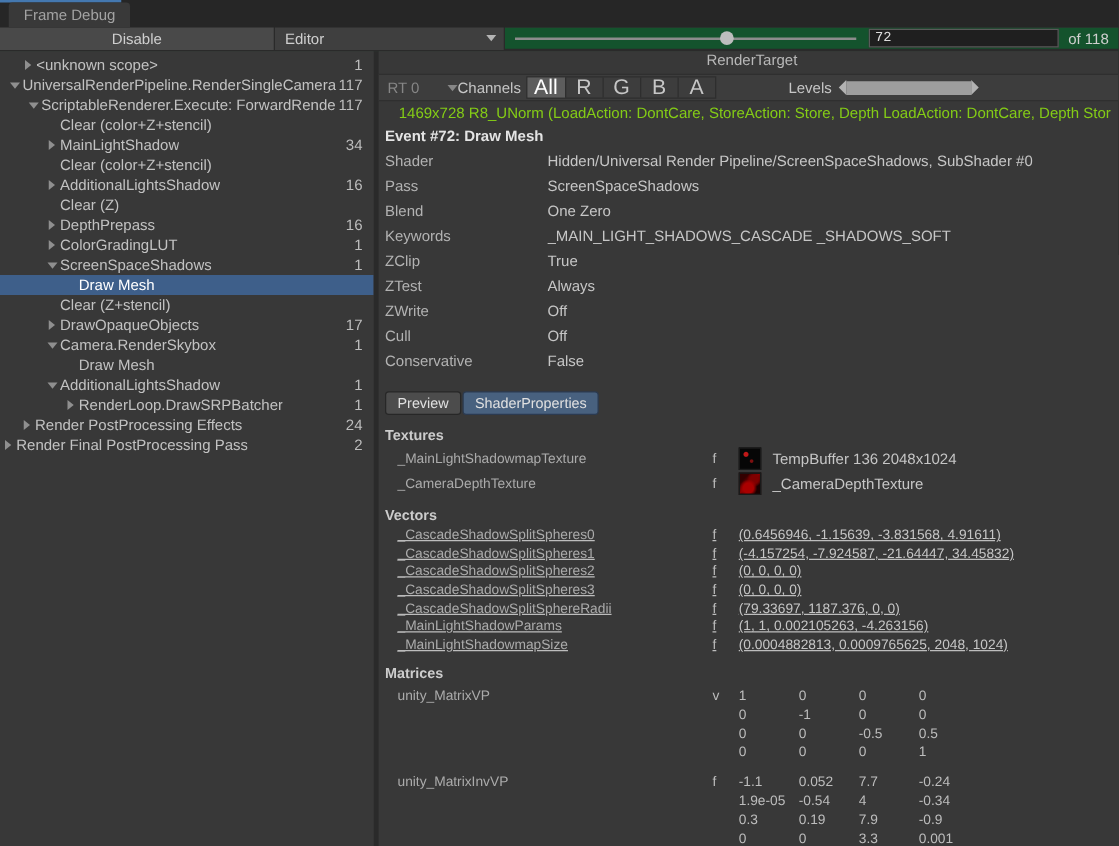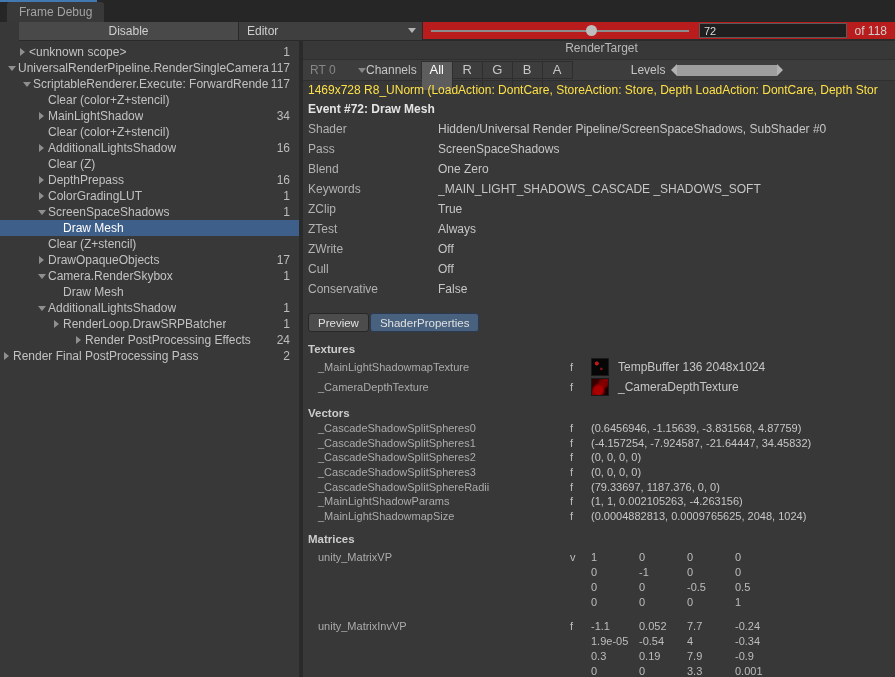--- a/index.html
+++ b/index.html
@@ -8,32 +8,32 @@
     position: relative; width: 895px; height: 677px; overflow: hidden;
     background:#383838; color:#c8c8c8;
     font-family:"Liberation Sans", sans-serif; font-size:12px;
   }
   
   .tabbar { position:relative; height:22px; background:#262626; }
   .tabbar::before { content:''; position:absolute; left:0; top:0; width:97px; height:2px; background:#4478b0; }
   .toptab { position:absolute; left:7px; top:2px; height:20px; padding:0 12px; background:#393939;
     border-radius:3px 3px 0 0; line-height:20px; color:#a3a3a3; }
   
-  .toolbar { display:flex; align-items:center; height:19px; background:#b91c1c; border-bottom:2px solid #2a2a2a;margin-left:19px; }
+  .toolbar { display:flex; align-items:center; height:19px; background:#14532d; border-bottom:2px solid #2a2a2a; }
   .disable-btn { flex:0 0 220px; height:19px; background:#494949; border:none; border-right:1px solid #2a2a2a;
     color:#cfcfcf; font-family:inherit; font-size:12px; text-align:center; }
   .dropdown { flex:0 0 184px; height:19px; display:flex; align-items:center; background:#3f3f3f;
     border-right:1px solid #2a2a2a; padding:0 6px 0 8px; color:#cfcfcf; }
   .caret { margin-left:auto; width:0; height:0; border-left:4px solid transparent; border-right:4px solid transparent;
     border-top:5px solid #b4b4b4; }
   .evt-slider { flex:1; position:relative; height:19px; margin:0 10px 0 8px; }
   .evt-slider .track { position:absolute; left:0; right:0; top:9px; height:2px; background:#8c8c8c; }
   .evt-slider .handle { position:absolute; top:4px; left:60%; width:11px; height:11px; border-radius:50%; background:#bdbdbd; }
   .evt-input { flex:0 0 52px; height:15px; background:#1f1f1f; border:1px solid #5a5a5a; color:#dcdcdc;
-    font-family:Liberation Sans, sans-serif; font-size:11px; padding-left:4px; }
+    font-family:Liberation Mono, monospace; font-size:11px; padding-left:4px; }
   .of-total { flex:0 0 48px; text-align:right; padding-right:8px; color:#cfcfcf; }
   
   .main { display:flex; height:636px; }
   .treepanel { flex:0 0 299px; overflow:hidden; background:#383838; padding-top:3px; }
   .divider { flex:0 0 4px; background:#2a2a2a; }
   .detail { flex:1; overflow:hidden; background:#383838; }
   
   .trow { display:flex; align-items:center; height:16px; line-height:16px; white-space:nowrap; color:#c2c2c2; }
   .trow.sel { background:#3e5f8a; color:#ffffff; }
   .arrow { flex:0 0 13px; display:flex; align-items:center; justify-content:center; height:16px; }
@@ -43,48 +43,48 @@
   .tcount { margin-left:auto; padding-right:9px; color:#bdbdbd; }
   
   .rt-target-row { display:flex; align-items:center; height:18px; padding-left:5px;flex-direction:column; }
   .rt-target-row .plabel { flex:0 0 130px; color:#b8b8b8; }
   .rt-toolbar { display:flex; align-items:center; height:22px; background:#3d3d3d;
     border-top:1px solid #2f2f2f; border-bottom:1px solid #2f2f2f; padding-left:7px; }
   .rt-dd { display:flex; align-items:center; width:56px; color:#868686; }
   .rt-dd .caret { border-top-color:#868686; }
   .chan-label { margin-right:4px; color:#c6c6c6; }
   .chan-group { display:flex; border:1px solid #2e2e2e; height:18px; }
-  .chan { width:30px; height:28px; line-height:16px; text-align:center; font-size:13px; color:#c6c6c6; border-left:1px solid #2e2e2e; }
+  .chan { width:30px; height:16px; line-height:16px; text-align:center; font-size:17px; color:#c6c6c6; border-left:1px solid #2e2e2e; }
   .chan:first-child { border-left:none; }
   .chan.active { background:#5d5d5d; color:#fff; }
   .lvl-label { margin:0 6px 0 58px; color:#c6c6c6; }
   .levels-bar { display:flex; align-items:center; width:112px; height:13px; }
   .levels-bar .lh { width:0; height:0; }
   .levels-bar .lh.left  { border-top:6px solid transparent; border-bottom:6px solid transparent; border-right:6px solid #b2b2b2; }
   .levels-bar .lh.right { border-top:6px solid transparent; border-bottom:6px solid transparent; border-left:6px solid #b2b2b2; }
   .levels-bar .lbar { flex:1; height:11px; background:#9e9e9e; }
-  .buffer-info { height:18px; line-height:18px; padding-left:5px; white-space:nowrap; overflow:hidden; color:#fde047; }
+  .buffer-info { height:18px; line-height:18px; padding-left:16px; white-space:nowrap; overflow:hidden; color:#84cc16; }
   .event-title { height:20px; line-height:20px; padding-left:5px; font-weight:bold; color:#e4e4e4; }
   
   .prop-row { display:flex; align-items:center; height:20px; padding-left:5px; white-space:nowrap; }
   .plabel { flex:0 0 130px; color:#b2b2b2; }
   .pvalue { color:#c6c6c6; overflow:hidden; }
   
   .dtabs { display:flex; gap:1px; margin:14px 0 0 5px; height:20px; }
   .dtab { height:19px; line-height:18px; padding:0 9px; font-size:11.5px; color:#e0e0e0;
     background:#4c4c4c; border:1px solid #272727; border-radius:3px; }
   .dtab.active { background:#48617f; border-color:#2b3a50; }
   
   .section-title { margin-top:9px; height:15px; line-height:15px; padding-left:5px; font-weight:bold; color:#cccccc; font-size:11.5px; }
   .srow { display:flex; align-items:center; white-space:nowrap; font-size:11px; color:#bdbdbd; }
   .sname { flex:0 0 267px; padding-left:15px; overflow:hidden; color:#ababab; }
   .stype { flex:0 0 21px; color:#bdbdbd; }
   .sval  { color:#c6c6c6; }
   .tex-row { height:20px; }
-  .vec-row { height:14.6px; }
+  .vec-row { height:14.6px;text-decoration:underline; }
   .thumb { flex:0 0 18px; width:18px; height:18px; margin-right:9px; border:1px solid #1a1a1a; }
   .thumb.shadowmap-thumbnail { background-color:#060606;
     background-image: radial-gradient(circle at 30% 28%, #c01818 0 1.6px, transparent 2.4px),
                       radial-gradient(circle at 58% 62%, #7d1010 0 1px, transparent 1.8px); }
   .thumb.depth-thumbnail { background-color:#160000;
     background-image: radial-gradient(circle at 42% 72%, #aa0000 0 4px, transparent 7px),
                       radial-gradient(circle at 72% 28%, #800000 0 3px, transparent 6px),
                       linear-gradient(135deg, #330000 22%, #8e0000 48%, #1c0000 75%); }
   .tex-label { font-size:12px; color:#c6c6c6; }
   .mat-row { align-items:flex-start; margin-bottom:9px; }
@@ -196,21 +196,21 @@
         <div class="trow" style="padding-left: 35px;">
           <span class="arrow expanded"></span>
           <span class="tlabel">AdditionalLightsShadow</span>
           <span class="tcount">1</span>
         </div>
         <div class="trow" style="padding-left: 50px;">
           <span class="arrow collapsed"></span>
           <span class="tlabel">RenderLoop.DrawSRPBatcher</span>
           <span class="tcount">1</span>
         </div>
-        <div class="trow" style="padding-left: 36px; margin-left: 36px;">
+        <div class="trow" style="padding-left: 15px;">
           <span class="arrow collapsed"></span>
           <span class="tlabel">Render PostProcessing Effects</span>
           <span class="tcount">24</span>
         </div>
         <div class="trow" style="">
           <span class="arrow collapsed"></span>
           <span class="tlabel">Render Final PostProcessing Pass</span>
           <span class="tcount">2</span>
         </div>
       </div>
@@ -305,21 +305,21 @@
             <span class="thumb depth-thumbnail"></span>
             <span class="tex-label">_CameraDepthTexture</span>
           </div>
         </div>
 
       <div class="section-title">Vectors</div>
       <div id="vecRows">
           <div class="srow vec-row">
             <span class="sname">_CascadeShadowSplitSpheres0</span>
             <span class="stype">f</span>
-            <span class="sval">(0.6456946, -1.15639, -3.831568, 4.87759)</span>
+            <span class="sval">(0.6456946, -1.15639, -3.831568, 4.91611)</span>
           </div>
           <div class="srow vec-row">
             <span class="sname">_CascadeShadowSplitSpheres1</span>
             <span class="stype">f</span>
             <span class="sval">(-4.157254, -7.924587, -21.64447, 34.45832)</span>
           </div>
           <div class="srow vec-row">
             <span class="sname">_CascadeShadowSplitSpheres2</span>
             <span class="stype">f</span>
             <span class="sval">(0, 0, 0, 0)</span>

